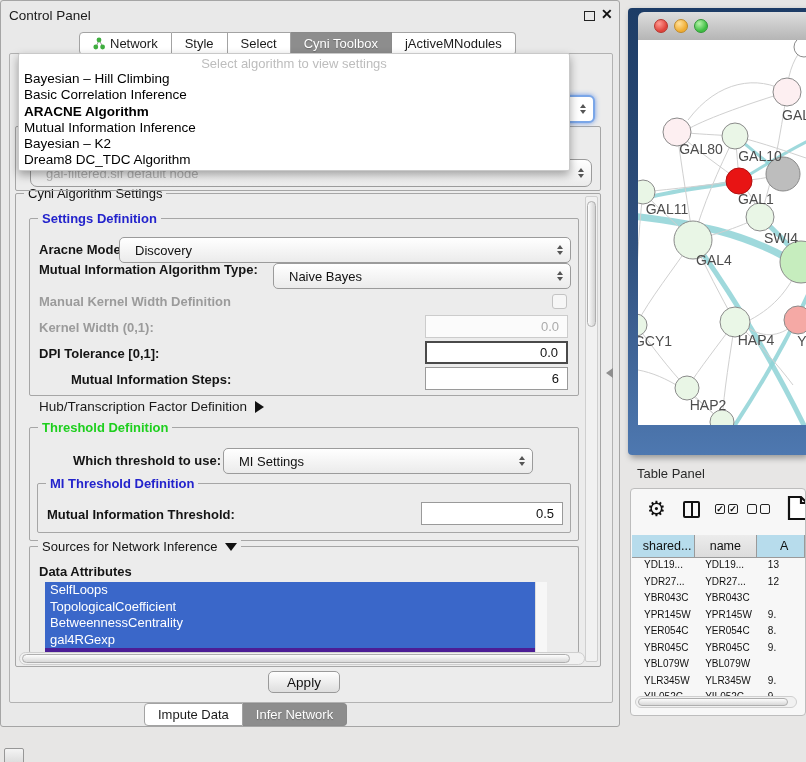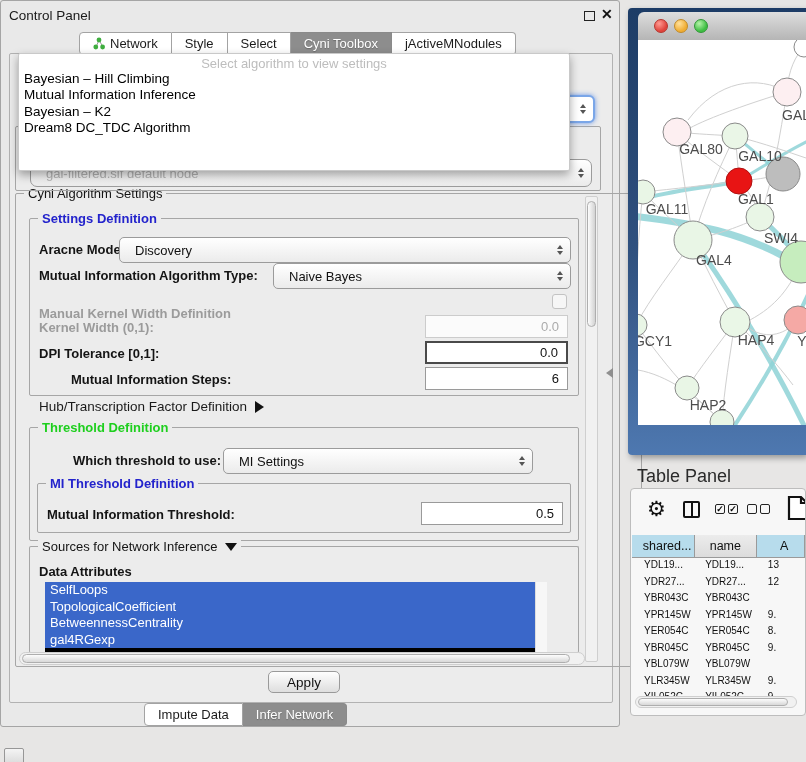--- a/index.html
+++ b/index.html
@@ -108,54 +108,56 @@
     <span class="arrows" style="position:absolute;right:7px;top:50%;transform:translateY(-50%);display:flex;flex-direction:column;gap:2px;align-items:center;">
       <span class="tri-up"></span>
         <span class="tri-dn"></span>
       </span>
   </div>
 
   <div class="popup">
     <div class="pp-prompt">Select algorithm to view settings</div>
     <div>
         <div class="pp-item">Bayesian – Hill Climbing</div>
+        <div class="pp-item">Basic Correlation Inference</div>
+        <div class="pp-item bold">ARACNE Algorithm</div>
         <div class="pp-item">Mutual Information Inference</div>
         <div class="pp-item">Bayesian – K2</div>
         <div class="pp-item">Dream8 DC_TDC Algorithm</div>
       </div>
   </div>
 
-  <div class="grp" style="left:14px;top:192px;width:584px;height:472px;padding-left:41px;">
+  <div class="grp" style="left:14px;top:192px;width:584px;height:472px;">
     <span class="t">Cyni Algorithm Settings</span>
   </div>
 
   <div class="sb-track" style="left:584px;top:195px;width:13px;height:466px;border-radius:2px;">
     <div class="sb-thumb" style="left:1px;top:4px;width:9px;height:126px;"></div>
   </div>
 
   <div class="grp" style="left:28px;top:217px;width:548px;height:176px;">
     <span class="t b t-blue">Settings Definition</span>
   </div>
   <div class="lbl" style="left:38px;top:241px;">Aracne Mode:</div>
   <div class="combo" style="left:118px;top:236px;width:450px;height:24px;">
     <span class="val">Discovery</span>
     <span class="arrows">
         <span class="tri-up"></span>
         <span class="tri-dn"></span>
       </span>
   </div>
-  <div class="lbl" style="left:38px;top:267px;">Mutual Information Algorithm Type:</div>
+  <div class="lbl" style="left:38px;top:261px;">Mutual Information Algorithm Type:</div>
   <div class="combo" style="left:272px;top:262px;width:296px;height:24px;">
     <span class="val">Naive Bayes</span>
     <span class="arrows">
         <span class="tri-up"></span>
         <span class="tri-dn"></span>
       </span>
   </div>
-  <div class="lbl dis" style="left:38px;top:305px;text-align:center;">Manual Kernel Width Definition</div>
+  <div class="lbl dis" style="left:38px;top:293px;text-align:center;">Manual Kernel Width Definition</div>
   <div class="cb" style="left:551px;top:293px;"></div>
   <div class="lbl dis" style="left:38px;top:319px;">Kernel Width (0,1):</div>
   <div class="fld dis" style="left:424px;top:314px;width:143px;height:23px;">0.0</div>
   <div class="lbl" style="left:38px;top:345px;">DPI Tolerance [0,1]:</div>
   <div class="fld focus" style="left:424px;top:340px;width:143px;height:23px;">0.0</div>
   <div class="lbl" style="left:38px;top:371px;padding-left:32px;">Mutual Information Steps:</div>
   <div class="fld" style="left:424px;top:366px;width:143px;height:23px;">6</div>
 
   <div class="lbl plain" style="left:38px;top:398px;font-size:13.5px;color:#1a1a1a;display:flex;align-items:center;gap:8px;">
     <span>Hub/Transcription Factor Definition</span>
@@ -179,21 +181,21 @@
   <div class="lbl" style="left:46px;top:506px;">Mutual Information Threshold:</div>
   <div class="fld" style="left:420px;top:501px;width:142px;height:23px;">0.5</div>
 
   <div class="grp" style="left:28px;top:545px;width:548px;height:106px;border-bottom:none;">
     <span class="t" style="display:flex;align-items:center;gap:7px;">
       <span>Sources for Network Inference</span>
       <span style="width:0;height:0;border-left:6px solid transparent;border-right:6px solid transparent;border-top:8px solid #111;display:inline-block;"></span>
     </span>
   </div>
   <div class="lbl" style="left:38px;top:563px;">Data Attributes</div>
-  <div class="abs" style="left:44px;top:581px;width:502px;height:70px;background:#000000;overflow:hidden;">
+  <div class="abs" style="left:44px;top:581px;width:502px;height:70px;background:#4c1d95;overflow:hidden;">
       <div class="src-item">SelfLoops</div>
       <div class="src-item">TopologicalCoefficient</div>
       <div class="src-item">BetweennessCentrality</div>
       <div class="src-item">gal4RGexp</div>
     </div>
   <div class="abs" style="left:534px;top:581px;width:12px;height:70px;background:#f7f7f7;border-left:1px solid #dedede;box-sizing:border-box;"></div>
 
   <div class="sb-track" style="left:18px;top:651px;width:566px;height:13px;">
     <div class="sb-thumb h" style="left:2px;top:1px;width:548px;height:9px;"></div>
   </div>
@@ -282,21 +284,21 @@
           <text x="76" y="225" text-anchor="middle" class="nlabel">GAL4</text>
           <text x="15" y="306" text-anchor="middle" class="nlabel">GCY1</text>
           <text x="118" y="305" text-anchor="middle" class="nlabel">HAP4</text>
           <text x="164" y="306" text-anchor="middle" class="nlabel">Y</text>
           <text x="70" y="370" text-anchor="middle" class="nlabel">HAP2</text>
         </g>
     </svg>
   </div>
 </div>
 
-<div class="abs" style="left:637px;top:466px;font-size:18px;color:#2a2a2a;">Table Panel</div>
+<div class="abs" style="left:637px;top:466px;font-size:13px;color:#2a2a2a;">Table Panel</div>
 
 <div class="abs" style="left:630px;top:488px;width:176px;height:228px;background:#f7f7f7;border:1px solid #bdbdbd;border-radius:4px;box-sizing:border-box;overflow:hidden;">
 
   <div class="abs" style="left:0;top:0;width:100%;height:46px;">
     <div class="abs" style="left:16px;top:8px;font-size:21px;color:#111;">⚙</div>
     <div class="abs icon-box" style="left:52px;top:12px;width:17px;height:17px;border:2.5px solid #111;border-radius:2px;">
       <div style="position:absolute;left:5.5px;top:0;width:2.5px;height:100%;background:#111;"></div>
     </div>
     <div class="abs" style="left:84px;top:15px;display:flex;gap:3px;">
       <span class="icon-box" style="width:10px;height:10px;border:1.6px solid #222;border-radius:2px;font-size:9px;line-height:9px;text-align:center;font-weight:bold;">✓</span>

